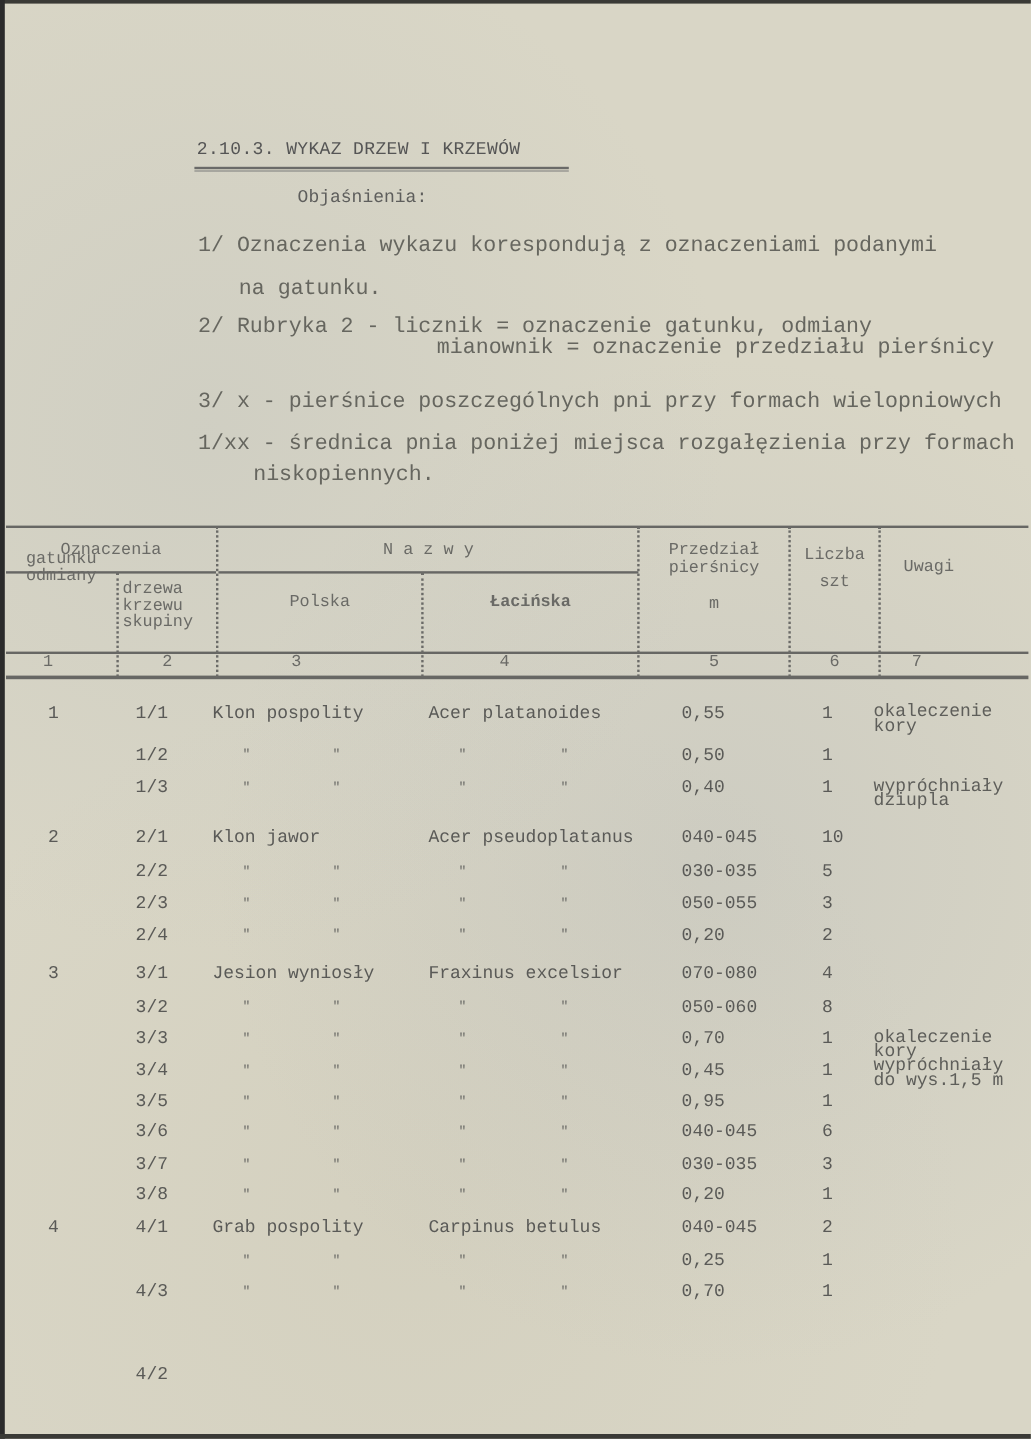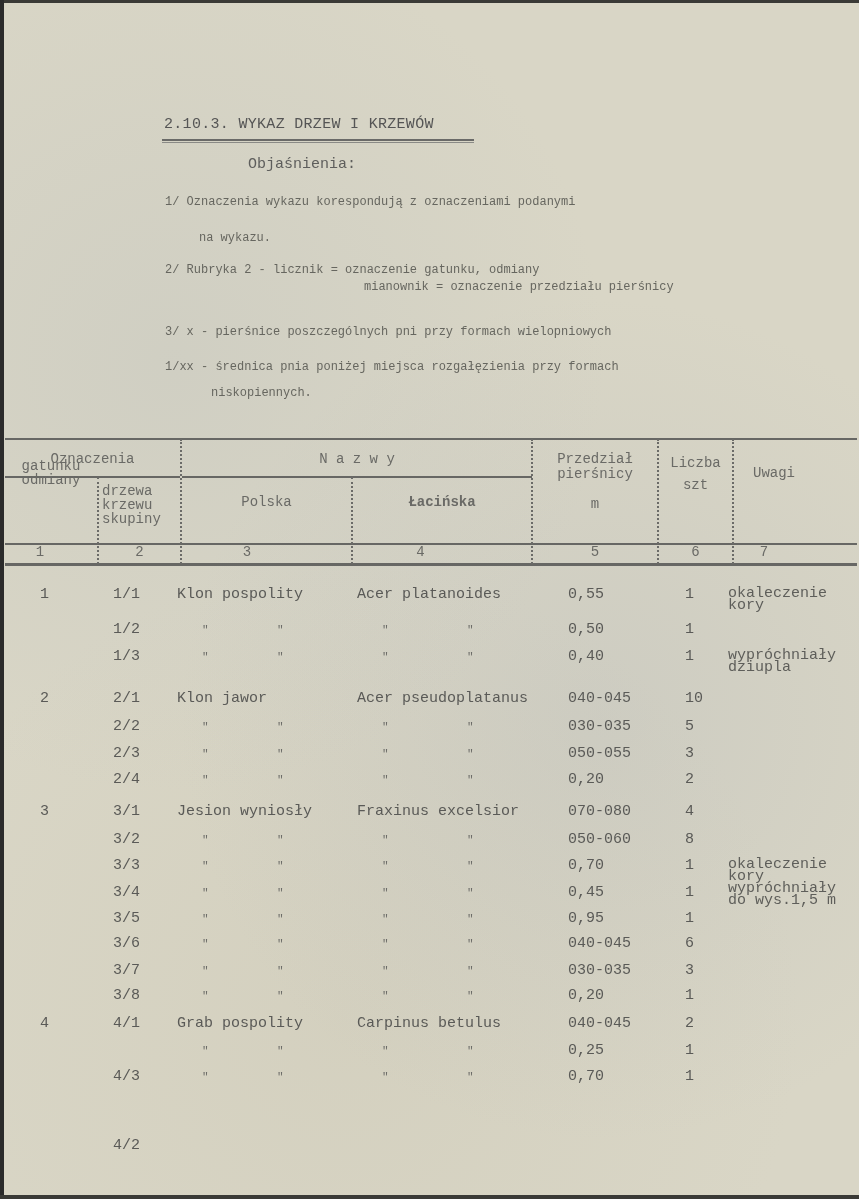--- a/index.html
+++ b/index.html
@@ -14,21 +14,21 @@
     color: #5e5e5c;
   }
   .frame-left { position: absolute; left: 0; top: 0; width: 4px; height: 1199px; background: #2b2b2b; }
   .frame-top { position: absolute; left: 0; top: 0; width: 859px; height: 3px; background: #3a3a36; }
   .frame-bottom { position: absolute; left: 0; bottom: 0; width: 859px; height: 4px; background: #3a3a36; }
   .abs { position: absolute; white-space: pre; }
   .title { left: 164px; top: 116px; font-size: 15px; color: #555; letter-spacing: 0.3px; }
   .title-rule { position: absolute; left: 162px; top: 139px; width: 312px; height: 2px; background: #6a6a68; }
   .title-rule2 { position: absolute; left: 162px; top: 142px; width: 312px; height: 1px; background: #8a8a86; }
   .expl-head { left: 248px; top: 156px; font-size: 15px; }
-  .note { font-size: 12px; color: #66665f; }
+  .note { font-size: 18px; color: #66665f; }
   .hline { position: absolute; left: 5px; height: 2px; background: #676764; }
   .vdot { position: absolute; width: 0; border-left: 2px dotted #6b6b68; }
   .hdr { font-size: 14px; color: #6a6a66; text-align: center; position: absolute; line-height: 15px; white-space: pre; }
   .cell { position: absolute; font-size: 15px; white-space: pre; color: #5a5a57; }
   .ditto { position: absolute; font-size: 11px; color: #6c6c68; }
   .remark { position: absolute; font-size: 15px; line-height: 12px; white-space: pre; color: #5e5e5a; }
 </style>
 </head>
 <body>
 
@@ -36,21 +36,21 @@
 <div class="frame-left"></div>
 <div class="frame-bottom"></div>
 
 <div class="abs title"><span>2.10.3.</span> <span>WYKAZ DRZEW I KRZEWÓW</span></div>
 <div class="title-rule"></div>
 <div class="title-rule2"></div>
 
 <div class="abs expl-head">Objaśnienia:</div>
 
 <div class="abs note" style="left:165px; top:195px;">1/ Oznaczenia wykazu korespondują z oznaczeniami podanymi</div>
-<div class="abs note" style="left:199px; top:231px;">na wykazu.</div>
+<div class="abs note" style="left:199px; top:231px;">na gatunku.</div>
 <div class="abs note" style="left:165px; top:263px;">2/ Rubryka 2 - licznik = oznaczenie gatunku, odmiany</div>
 <div class="abs note" style="left:322px; top:280px;padding-left:42px;">mianownik = oznaczenie przedziału pierśnicy</div>
 <div class="abs note" style="left:165px; top:325px;">3/ x - pierśnice poszczególnych pni przy formach wielopniowych</div>
 <div class="abs note" style="left:165px; top:360px;">1/xx - średnica pnia poniżej miejsca rozgałęzienia przy formach</div>
 <div class="abs note" style="left:211px; top:386px;">niskopiennych.</div>
 
 <div>
   <div class="hline" style="top:438px; width:852px;"></div>
   <div class="hline" style="top:476px; left:5px; width:175px;"></div>
   <div class="hline" style="top:476px; left:182px; width:350px;"></div>

